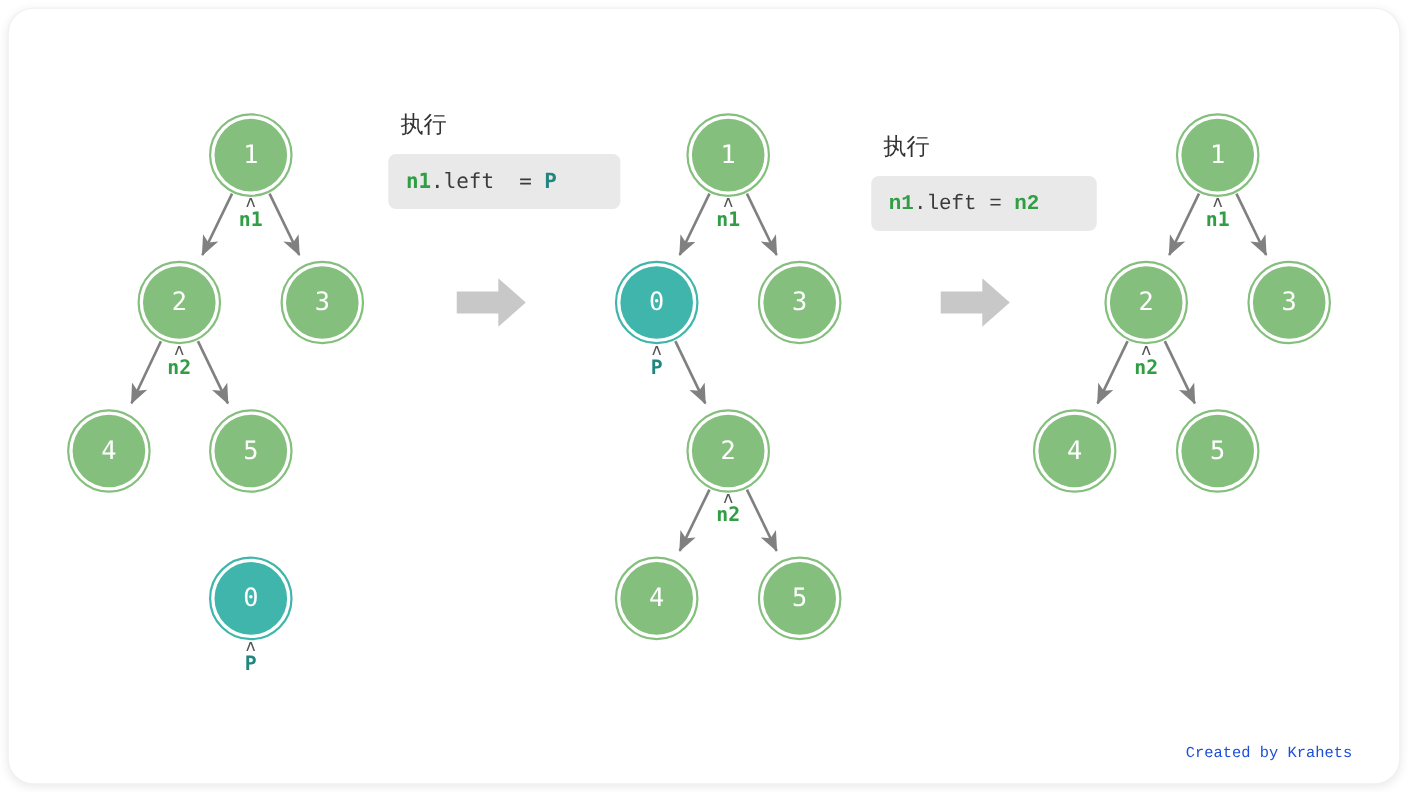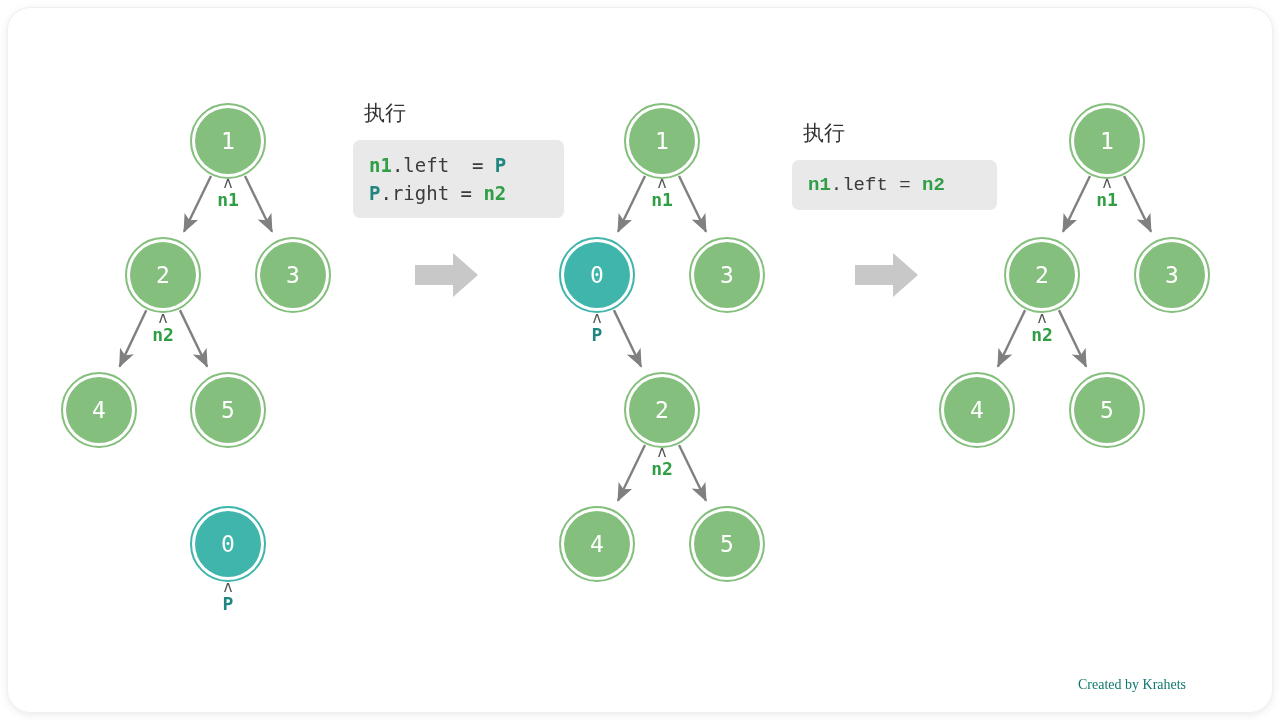--- a/index.html
+++ b/index.html
@@ -129,23 +129,23 @@
 
   
   .bigarrow {
     position: absolute;
     z-index: 3;
   }
 
   
   .watermark {
     position: absolute;
-    font-family: Liberation Serif, serif;
+    font-family: Liberation Mono, monospace;
     font-size: 14px;
-    color: #0f766e;
+    color: #1d4ed8;
     z-index: 6;
     white-space: nowrap;
   }
 </style>
 </head>
 <body>
 
 <div id="canvas">
   <div class="frame"></div>
 
@@ -274,21 +274,21 @@
       <div class="ptr green" style="left: 1007px; top: 313px;">
         <span class="caret">ʌ</span>
         <span class="name">n2</span>
       </div>
     </div>
   <div id="captions-layer">
       <div class="exec-label" style="left: 364px; top: 99px;">执行</div>
       <div class="exec-label" style="left: 803px; top: 119px;">执行</div>
     </div>
   <div id="code-layer">
-      <div class="codebox" style="left: 353px; top: 140px; width: 179px;"><div><span class="v-green">n1</span><span class="plain">.left  = </span><span class="v-teal">P</span></div><div><span class="v-teal">P</span><span class="plain">.right = </span><span class="v-green">n2</span></div></div>
+      <div class="codebox" style="left: 353px; top: 140px; width: 179px;"><div><span class="v-green">n1</span><span class="plain">.left  = </span><span class="v-teal">P</span></div></div>
       <div class="codebox" style="left: 792px; top: 160px; width: 173px; font-family: Liberation Mono, monospace;"><div><span class="v-green">n1</span><span class="plain">.left = </span><span class="v-green">n2</span></div></div>
     </div>
   <div id="arrows-layer">
       <div class="bigarrow" style="left: 415px; top: 252px; width: 64px; height: 46px;"><svg width="64" height="46" viewBox="0 0 64 46">
           <path d="M0,13 L38,13 L38,1 L63,23 L38,45 L38,33 L0,33 Z" fill="#c8c8c8"></path>
         </svg></div>
       <div class="bigarrow" style="left: 855px; top: 252px; width: 64px; height: 46px;"><svg width="64" height="46" viewBox="0 0 64 46">
           <path d="M0,13 L38,13 L38,1 L63,23 L38,45 L38,33 L0,33 Z" fill="#c8c8c8"></path>
         </svg></div>
     </div>

